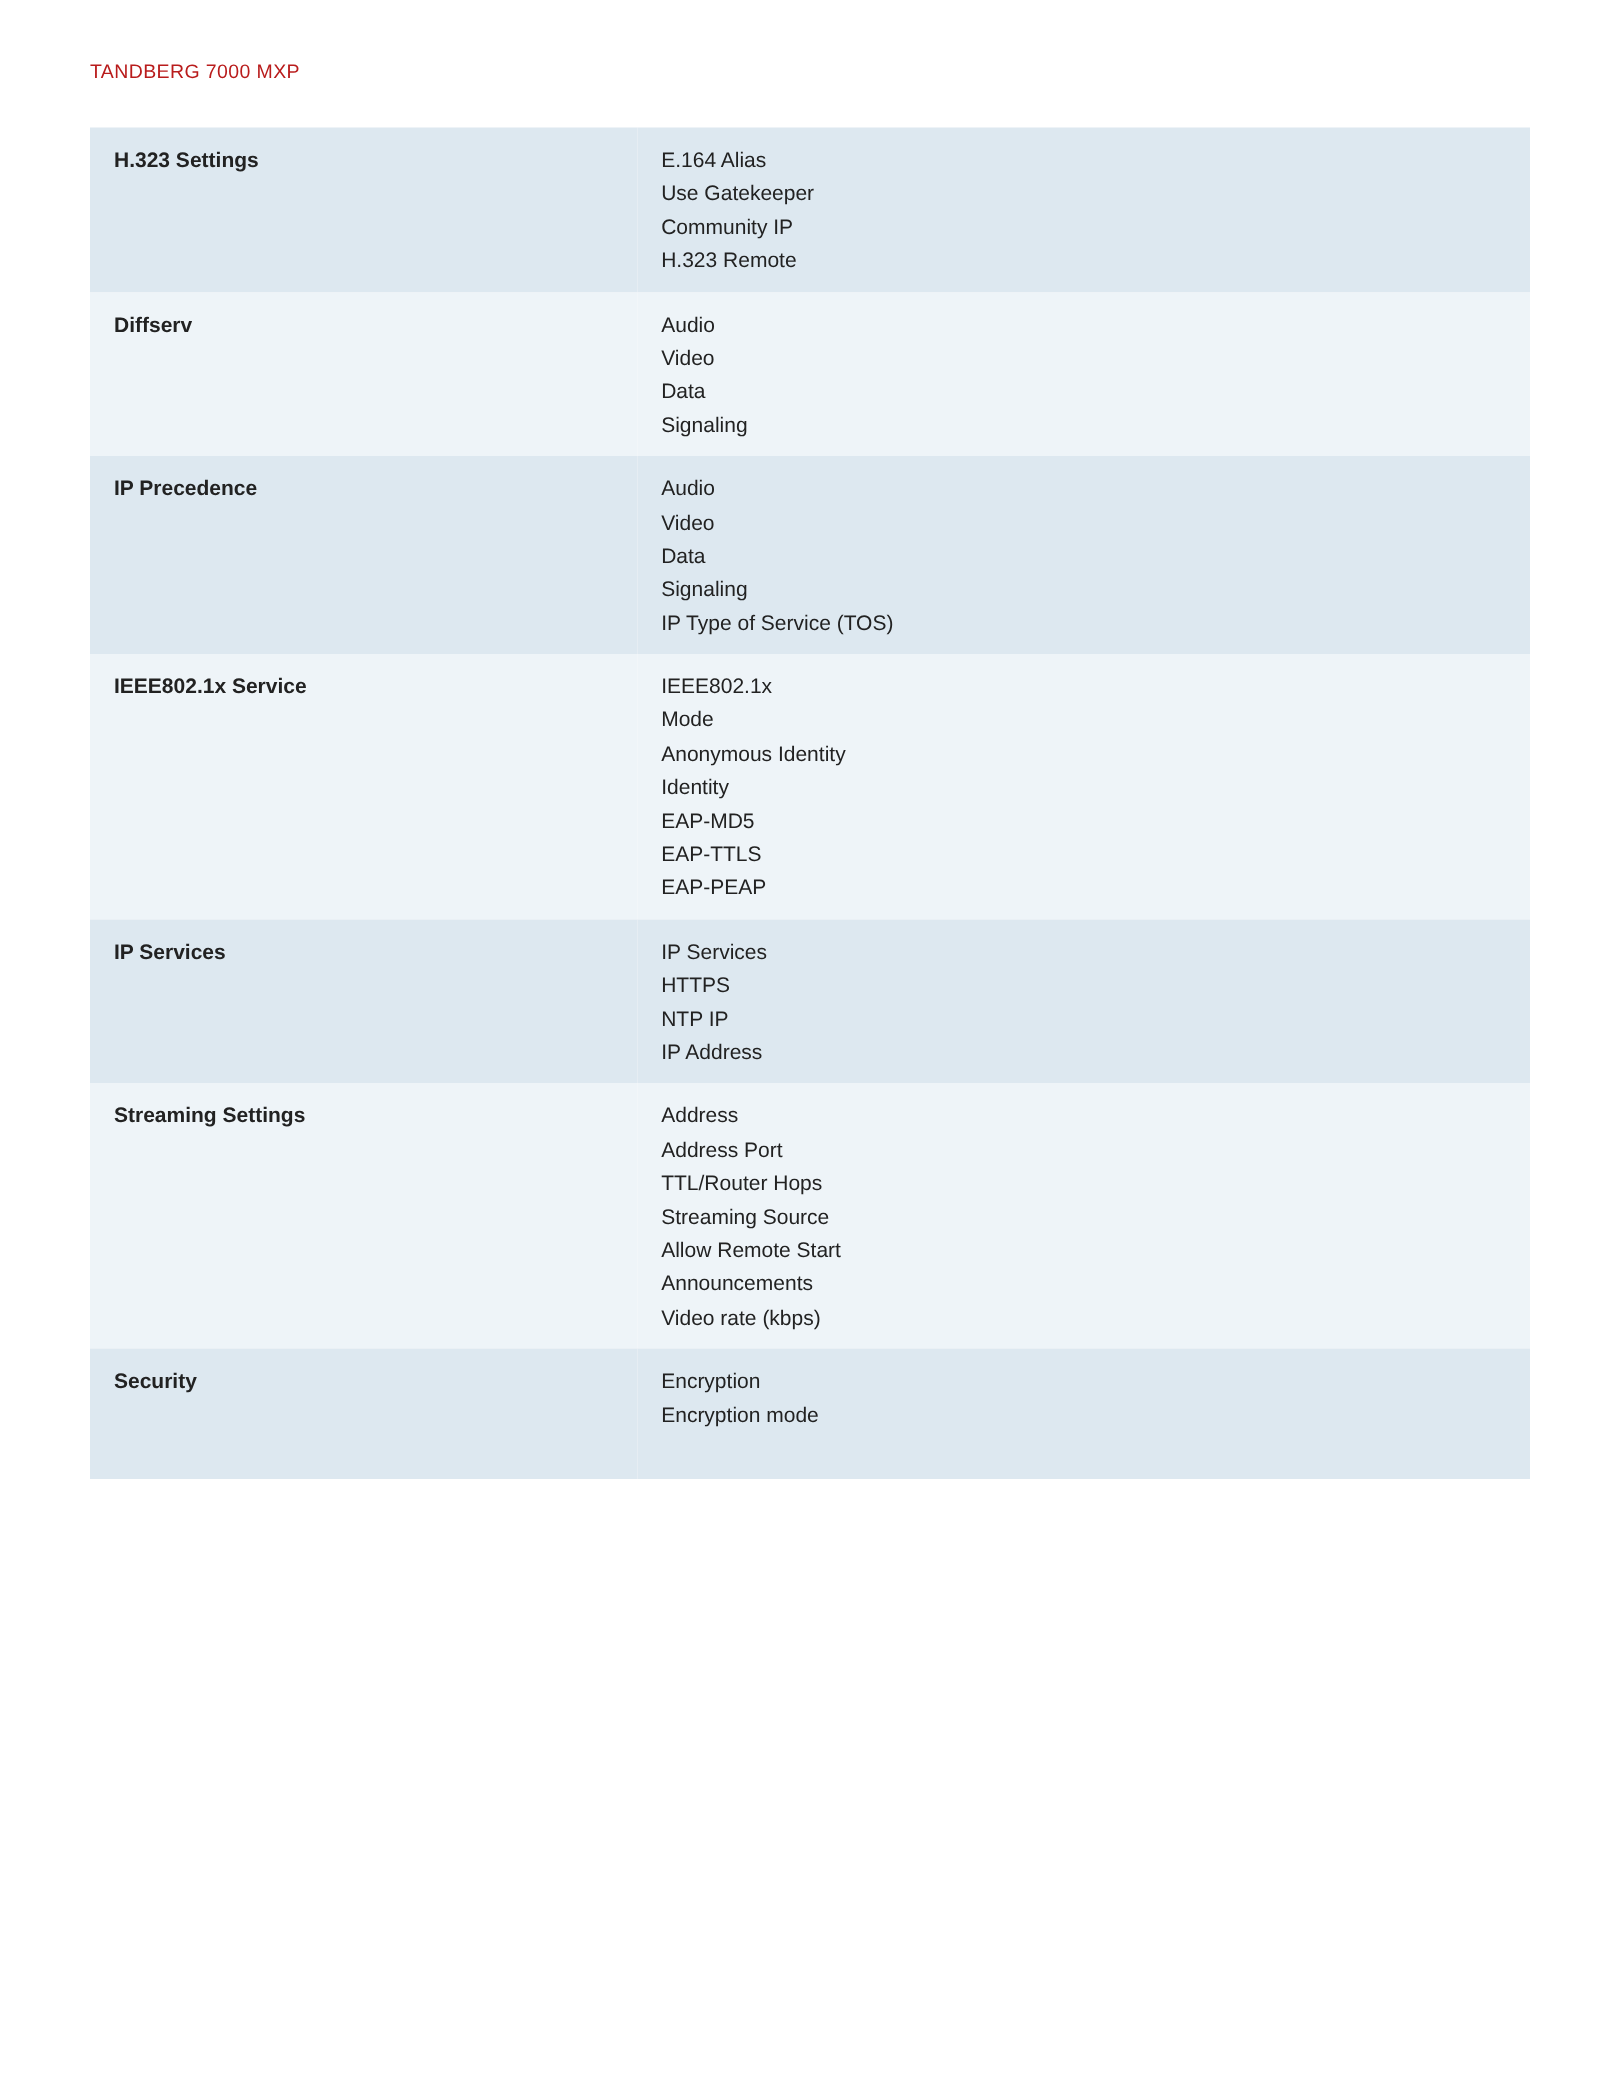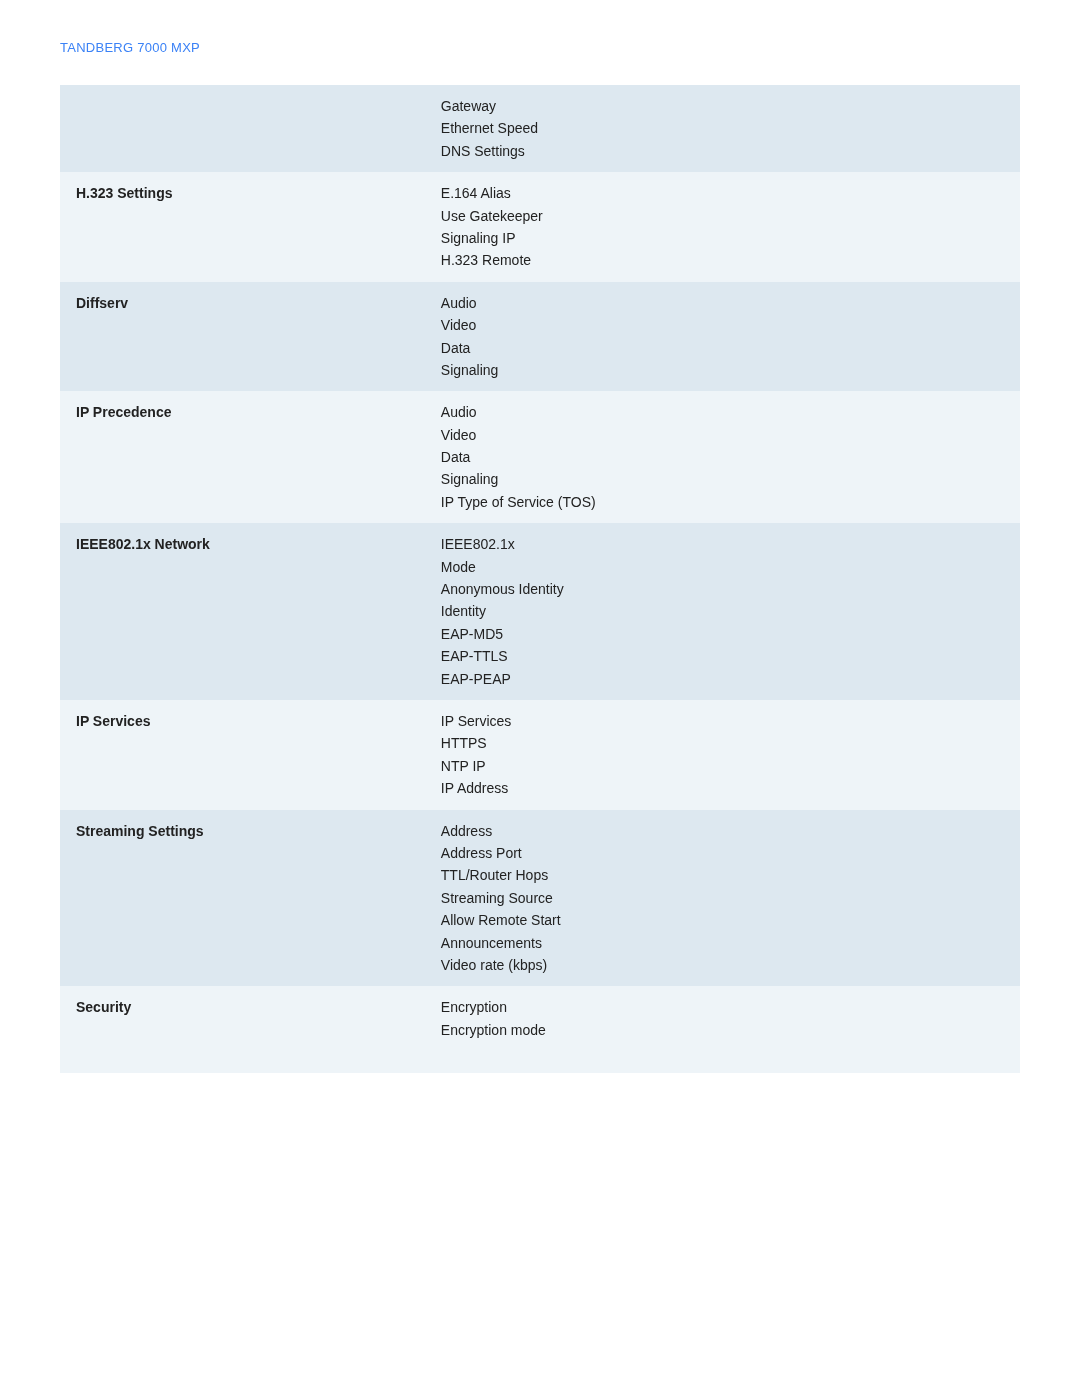--- a/index.html
+++ b/index.html
@@ -13,21 +13,21 @@
       font-family: Arial, Helvetica, sans-serif;
       font-size: 14px;
       color: #222222;
       width: 1080px;
       min-height: 1397px;
       padding: 40px 60px 60px 60px;
     }
 
     .page-header {
       font-size: 13px;
-      color: #3b82f6;
+      color: #b91c1c;
       margin-bottom: 30px;
       font-weight: normal;
       letter-spacing: 0.02em;
     }
 
     .main-table {
       width: 100%;
       border-collapse: collapse;
       margin-top: 10px;
     }
@@ -59,38 +59,34 @@
   </style>
 </head>
 <body>
 
 <div class="page-header">
   <span>TANDBERG 7000 MXP</span>
 </div>
 
 <table class="main-table">
   <tbody id="table-body">
-  <tr>
-        <td class="col-label"></td>
-        <td class="col-values"><span>Gateway</span><br><span>Ethernet Speed</span><br><span>DNS Settings</span></td>
-      </tr>
       <tr>
         <td class="col-label">H.323 Settings</td>
-        <td class="col-values"><span>E.164 Alias</span><br><span>Use Gatekeeper</span><br><span>Signaling IP</span><br><span>H.323 Remote</span></td>
+        <td class="col-values"><span>E.164 Alias</span><br><span>Use Gatekeeper</span><br><span>Community IP</span><br><span>H.323 Remote</span></td>
       </tr>
       <tr>
         <td class="col-label">Diffserv</td>
         <td class="col-values"><span>Audio</span><br><span>Video</span><br><span>Data</span><br><span>Signaling</span></td>
       </tr>
       <tr>
         <td class="col-label">IP Precedence</td>
         <td class="col-values"><span>Audio</span><br><span>Video</span><br><span>Data</span><br><span>Signaling</span><br><span>IP Type of Service (TOS)</span></td>
       </tr>
       <tr>
-        <td class="col-label">IEEE802.1x Network</td>
+        <td class="col-label">IEEE802.1x Service</td>
         <td class="col-values"><span>IEEE802.1x</span><br><span>Mode</span><br><span>Anonymous Identity</span><br><span>Identity</span><br><span>EAP-MD5</span><br><span>EAP-TTLS</span><br><span>EAP-PEAP</span></td>
       </tr>
       <tr>
         <td class="col-label">IP Services</td>
         <td class="col-values"><span>IP Services</span><br><span>HTTPS</span><br><span>NTP IP</span><br><span>IP Address</span></td>
       </tr>
       <tr>
         <td class="col-label">Streaming Settings</td>
         <td class="col-values"><span>Address</span><br><span>Address Port</span><br><span>TTL/Router Hops</span><br><span>Streaming Source</span><br><span>Allow Remote Start</span><br><span>Announcements</span><br><span>Video rate (kbps)</span></td>
       </tr>

